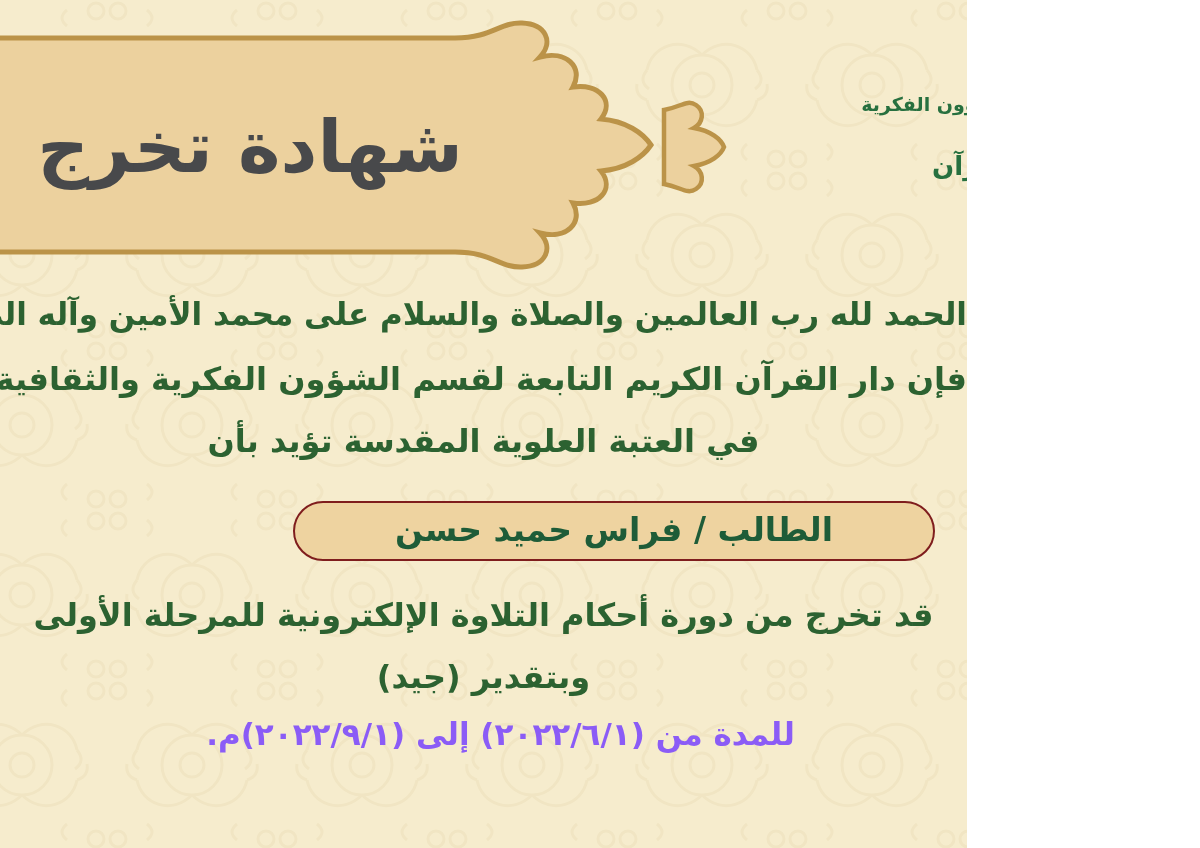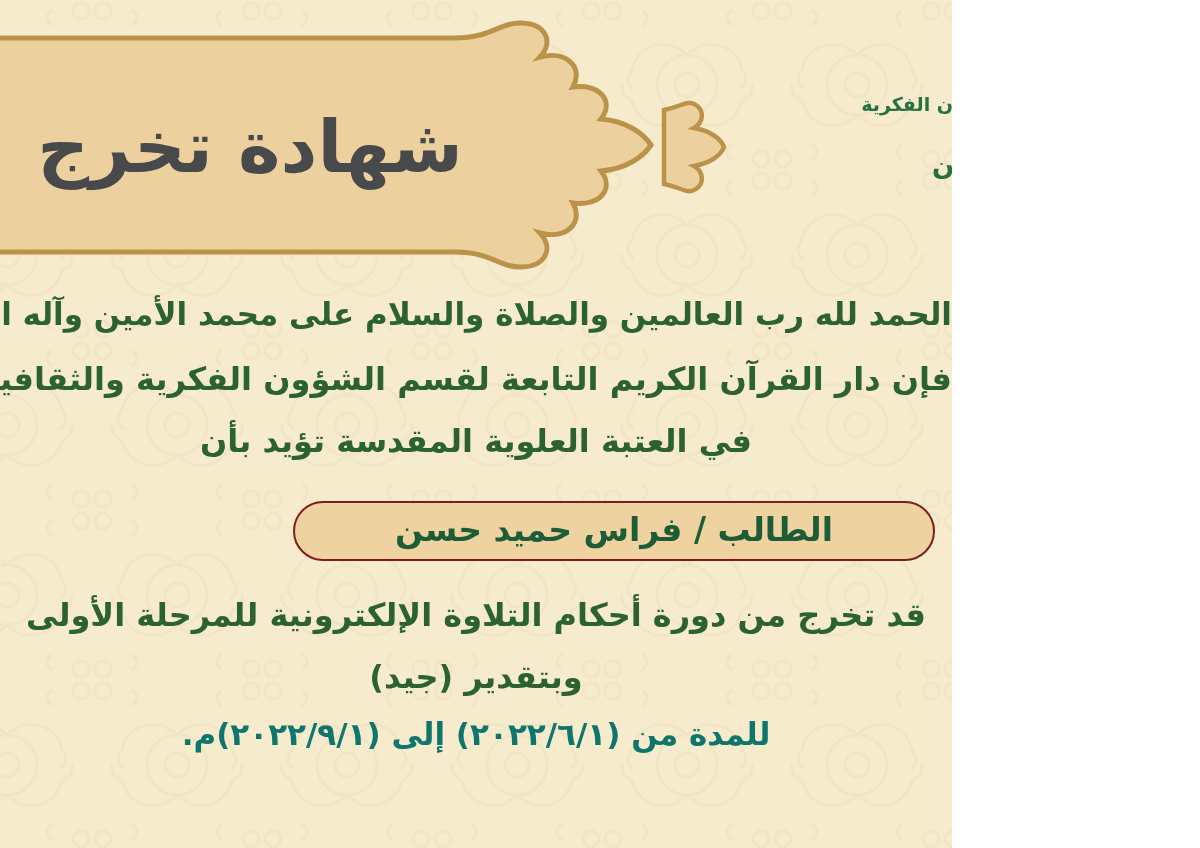--- a/index.html
+++ b/index.html
@@ -3,20 +3,21 @@
 <meta charset="utf-8">
 <style>
   html,body{margin:0;padding:0;}
   .page{
     position:relative;
     width:952px;height:848px;
     overflow:hidden;
     background:#f6eccd;
     font-family:"DejaVu Sans", sans-serif;
     direction:rtl;
+    padding-left:15px;
   }
   .bg-svg{position:absolute;inset:0;display:block;}
 
   
   .banner-svg{position:absolute;top:0;left:0;display:block;}
   .cert-title{
     position:absolute;top:92px;left:0;width:500px;height:110px;
     line-height:110px;text-align:center;
     font-size:72px;font-weight:bold;color:#48494b;
     letter-spacing:-1px;white-space:nowrap;
@@ -36,21 +37,21 @@
   .bline{
     position:absolute;left:0;width:100%;
     text-align:center;font-weight:bold;white-space:nowrap;
   }
   .green{color:#2c6231;}
   .l-praise {top:296px;font-size:31px;}
   .l-issuer1{top:360px;font-size:32px;}
   .l-issuer2{top:422px;font-size:32px;}
   .l-course {top:596px;font-size:32px;}
   .l-grade  {top:658px;font-size:32px;}
-  .l-period {top:716px;font-size:31px;color:#0f766e;}
+  .l-period {top:716px;font-size:31px;color:#8b5cf6;margin-left:17px;}
   .l-footer {top:788px;font-size:23px;color:#54504a;}
 
   
   .name-pill{
     position:absolute;top:501px;left:293px;width:642px;height:60px;
     box-sizing:border-box;
     background:#eed3a0;border:2px solid #7f1d1d;border-radius:32px;
     text-align:center;line-height:54px;
     font-size:33px;font-weight:bold;color:#1e5c38;white-space:nowrap;
   }

